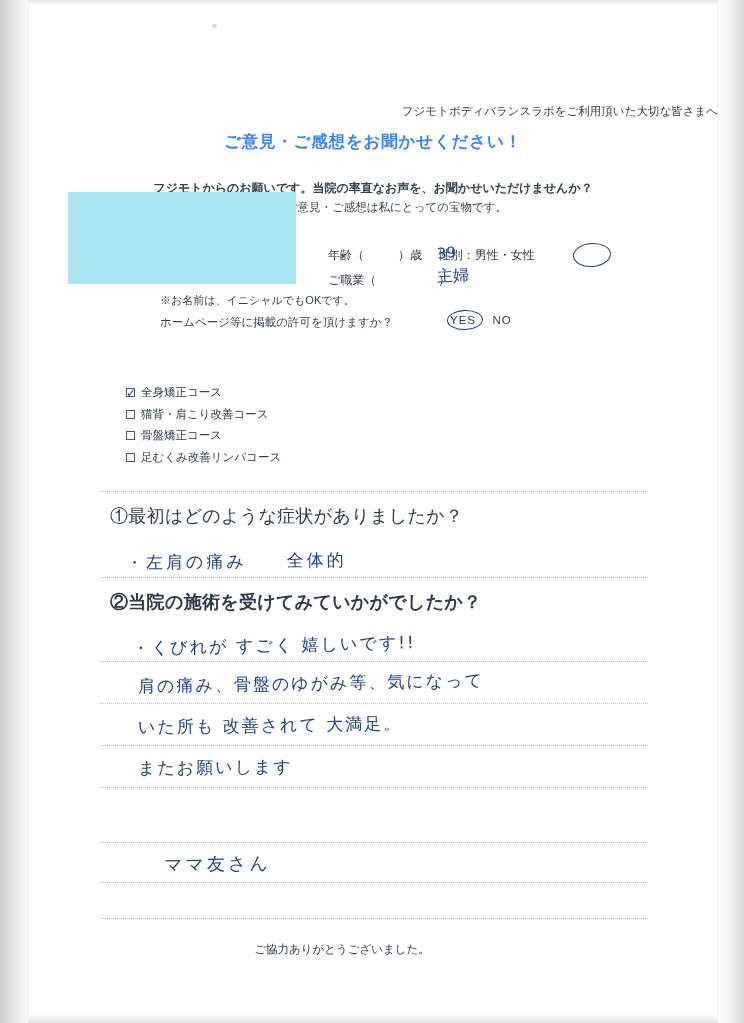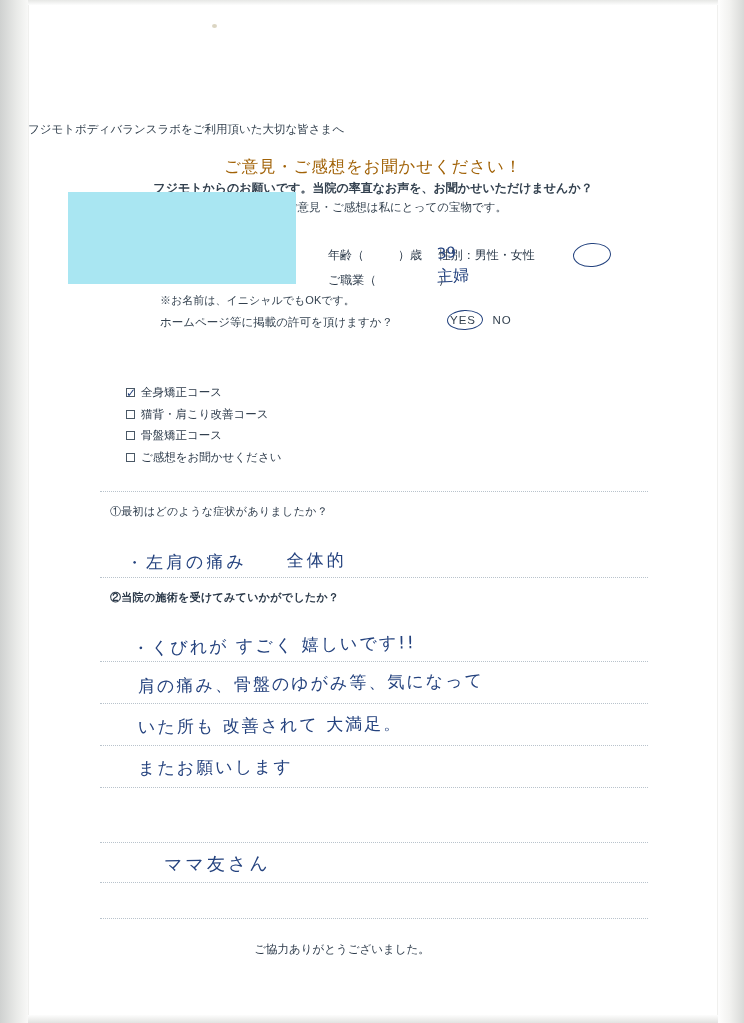--- a/index.html
+++ b/index.html
@@ -47,31 +47,31 @@
     position: absolute; left: 28px; bottom: 0; width: 690px; height: 8px;
     background: linear-gradient(to top, #e2e3e1, #fdfdfd);
   }
   
   .speck {
     position: absolute; left: 212px; top: 24px;
     width: 5px; height: 4px; border-radius: 50%;
     background: #cfc7ae; opacity: .75;
   }
   .lead {
-    position: absolute; left: 0; top: 118px; width: 690px;
-    text-align: left;
+    position: absolute; left: 0; top: 100px; width: 690px;
+    text-align: right;
     font-size: 11.5px;
     color: #33414f;
   }
   .title {
-    position: absolute; left: 0; top: 152px; width: 690px;
+    position: absolute; left: 0; top: 127px; width: 690px;
     text-align: center;
     font-size: 16.5px;
-    font-weight: normal;
-    color: #a16207;
+    font-weight: bold;
+    color: #3b82f6;
     letter-spacing: .8px;
   }
   .sub1 {
     position: absolute; left: 0; top: 176px; width: 690px;
     text-align: center; font-size: 12px; color: #33414f; font-weight: bold;
   }
   .sub2 {
     position: absolute; left: 0; top: 196px; width: 690px;
     text-align: center; font-size: 11.5px; color: #33414f;
   }
@@ -158,21 +158,21 @@
     position: absolute;
     left: -1px; top: -6px;
     font-size: 12px;
     color: #23427e;
     font-family: "DejaVu Sans", sans-serif;
   }
 
   
   .q {
     position: absolute;
-    font-size: 11px;
+    font-size: 18px;
     color: #2c3a4a;
     letter-spacing: .3px;
   }
   .q1 { left: 82px; top: 500px; }
   .q2 { left: 82px; top: 586px; font-weight: bold; }
   .q3 { left: 82px; top: 808px; }
 
   
   .rule {
     position: absolute;
@@ -248,21 +248,21 @@
       <div>
         <span class="cbox checked"></span><span>全身矯正コース</span>
       </div>
       <div>
         <span class="cbox"></span><span>猫背・肩こり改善コース</span>
       </div>
       <div>
         <span class="cbox"></span><span>骨盤矯正コース</span>
       </div>
       <div>
-        <span class="cbox"></span><span>ご感想をお聞かせください</span>
+        <span class="cbox"></span><span>足むくみ改善リンパコース</span>
       </div>
     </div>
 
     <div class="rule" style="top:487px;"></div>
     <div class="rule" style="top:573px;"></div>
     <div class="rule" style="top:657px;"></div>
     <div class="rule" style="top:699px;"></div>
     <div class="rule" style="top:741px;"></div>
     <div class="rule" style="top:783px;"></div>
     <div class="rule" style="top:838px;"></div>

